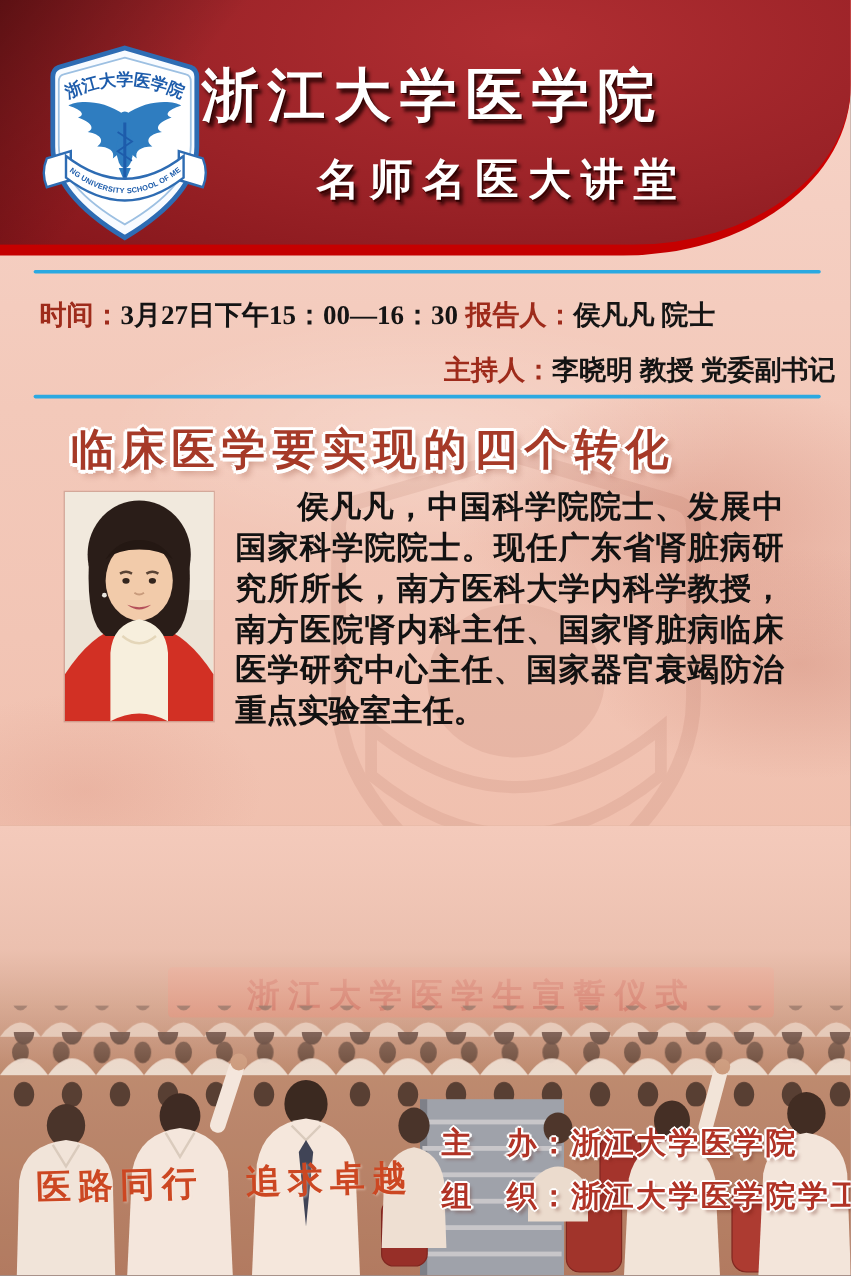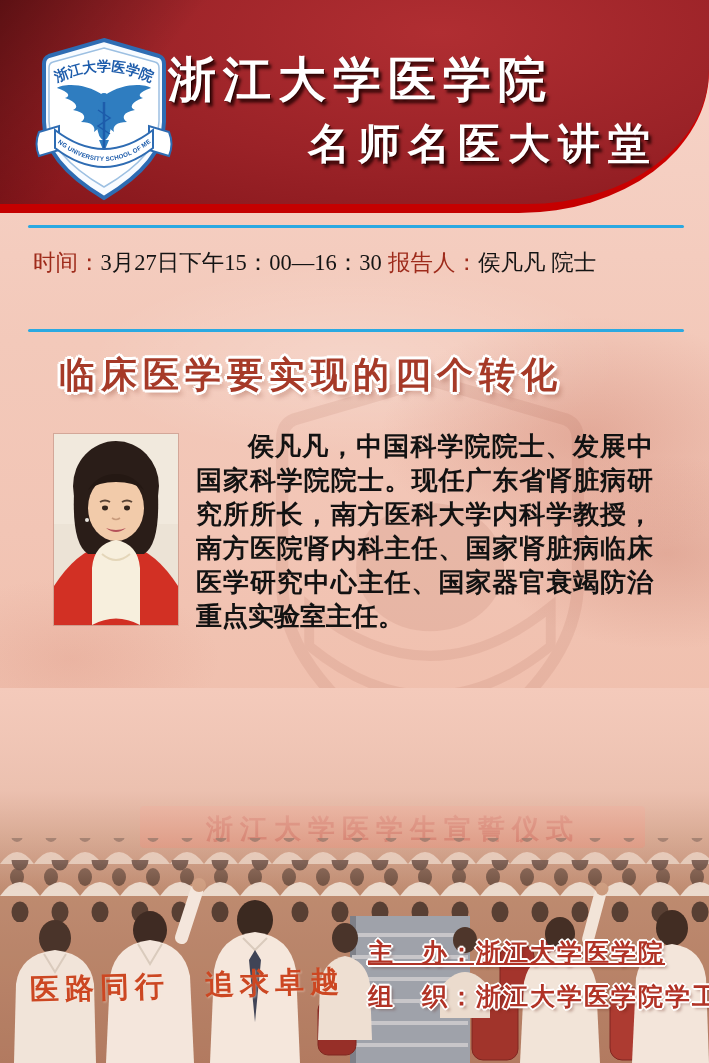--- a/index.html
+++ b/index.html
@@ -20,65 +20,65 @@
         border-bottom-right-radius:190px 142px;}
   .header-main{position:absolute;top:0;left:0;width:709px;height:204px;z-index:3;
         border-bottom-right-radius:182px 134px;
         background:
           linear-gradient(128deg, rgba(25,0,0,.45) 0%, rgba(25,0,0,0) 24%),
           radial-gradient(130% 175% at 62% 16%, #b02e32 0%, #9a2227 38%, #821419 72%, #6b0f13 100%);}
   .logo-box{position:absolute;left:33px;top:36px;width:142px;height:172px;z-index:4;}
   .h-title{position:absolute;z-index:4;color:#fff;font-weight:bold;white-space:nowrap;
         text-shadow:3px 4px 3px rgba(30,0,0,.8),1px 1px 0 rgba(70,0,0,.9);}
   .h-title1{left:168px;top:48px;font-size:48px;letter-spacing:7px;}
-  .h-title2{left:264px;top:116px;font-size:42px;letter-spacing:8px;margin-left:44px;}
+  .h-title2{left:264px;top:126px;font-size:36px;letter-spacing:8px;}
 
   
   .rule{position:absolute;left:28px;width:656px;height:3px;background:#2BA9E1;border-radius:2px;z-index:4;}
   .rule-top{top:225px;}
   .rule-bottom{top:329px;}
   .info-chunk{position:absolute;z-index:4;font-family:"Liberation Serif","DejaVu Serif",serif;
-        font-weight:normal;font-size:22.5px;white-space:nowrap;color:#141414;}
+        font-weight:bold;font-size:22.5px;white-space:nowrap;color:#141414;}
   .info-label{color:#9E2B1B;}
   .chunk-time{left:33px;top:247px;}
   .chunk-speaker{left:388px;top:247px;}
   .chunk-venue{left:33px;top:293px;}
   .chunk-host{left:370px;top:293px;}
 
   
   .lecture-title{position:absolute;left:0;top:351px;width:622px;text-align:center;z-index:4;
         font-size:36px;font-weight:bold;letter-spacing:6px;color:#A63A28;white-space:nowrap;
         text-shadow:-3px 0 0 #fff,3px 0 0 #fff,0 -3px 0 #fff,0 3px 0 #fff,
                     -2px -2px 0 #fff,2px -2px 0 #fff,-2px 2px 0 #fff,2px 2px 0 #fff,
                     4px 5px 5px rgba(120,40,20,.35);}
 
   
   .bio{position:absolute;left:52px;top:406px;width:601px;z-index:5;
         font-family:"Liberation Serif","DejaVu Serif",serif;font-weight:bold;
-        font-size:26px;line-height:34px;color:#121212;text-align:justify;margin-top:24px;}
+        font-size:26px;line-height:34px;color:#121212;text-align:justify;}
   .bio p{margin:0;text-indent:2em;}
   .photo{float:left;width:124px;height:191px;margin:4px 18px 6px 2px;}
   .photo svg{display:block;width:100%;height:100%;box-shadow:0 0 0 1px rgba(120,70,60,.25);}
 
   
   .crowd{position:absolute;left:0;top:688px;width:709px;height:375px;z-index:1;}
   .crowd svg{display:block;width:100%;height:100%;}
 
   
   .slogan{position:absolute;left:30px;top:966px;z-index:6;font-size:29px;font-weight:bold;
         color:#CC4722;letter-spacing:6px;white-space:nowrap;transform:rotate(-1.6deg);
         font-family:"Liberation Serif","DejaVu Serif",serif;
         text-shadow:1px 1px 2px rgba(255,235,225,.45);}
   .org-line{position:absolute;left:368px;z-index:6;font-size:25px;font-weight:bold;
         color:#B13326;white-space:nowrap;letter-spacing:2px;
         font-family:"Liberation Serif","DejaVu Serif",serif;
         text-shadow:-2px 0 0 #fff,2px 0 0 #fff,0 -2px 0 #fff,0 2px 0 #fff,
                     -1px -1px 0 #fff,1px -1px 0 #fff,-1px 1px 0 #fff,1px 1px 0 #fff,
                     3px 3px 3px rgba(90,20,10,.35);}
-  .org1{top:936px;text-decoration:underline;}
+  .org1{top:936px;}
   .org2{top:980px;}
 </style>
 </head>
 <body>
 
 <div class="page">
 
   <div class="bg-haze"></div>
 
   <div class="watermark">
@@ -223,20 +223,23 @@
 
   <div class="rule rule-top"></div>
   <div class="rule rule-bottom"></div>
 
   <div class="info-chunk chunk-time">
     <span class="info-label">时间：</span><span>3月27日下午15：00—16：30</span>
   </div>
   <div class="info-chunk chunk-speaker">
     <span class="info-label">报告人：</span><span>侯凡凡 院士</span>
   </div>
+  <div class="info-chunk chunk-host">
+    <span class="info-label">主持人：</span><span>李晓明 教授 党委副书记</span>
+  </div>
 
   <div class="lecture-title">临床医学要实现的四个转化</div>
 
   <div class="bio">
     <div class="photo">
       <svg viewBox="0 0 124 191" preserveAspectRatio="none">
         <rect width="124" height="191" fill="#ece3d6"></rect>
         <rect width="124" height="90" fill="#f1e9dd"></rect>
         <path d="M0,191 L0,152 Q22,118 47,112 L77,112 Q102,118 124,152 L124,191 Z" fill="#d23024"></path>
         <ellipse cx="62" cy="52" rx="43" ry="45" fill="#2a1d18"></ellipse>

